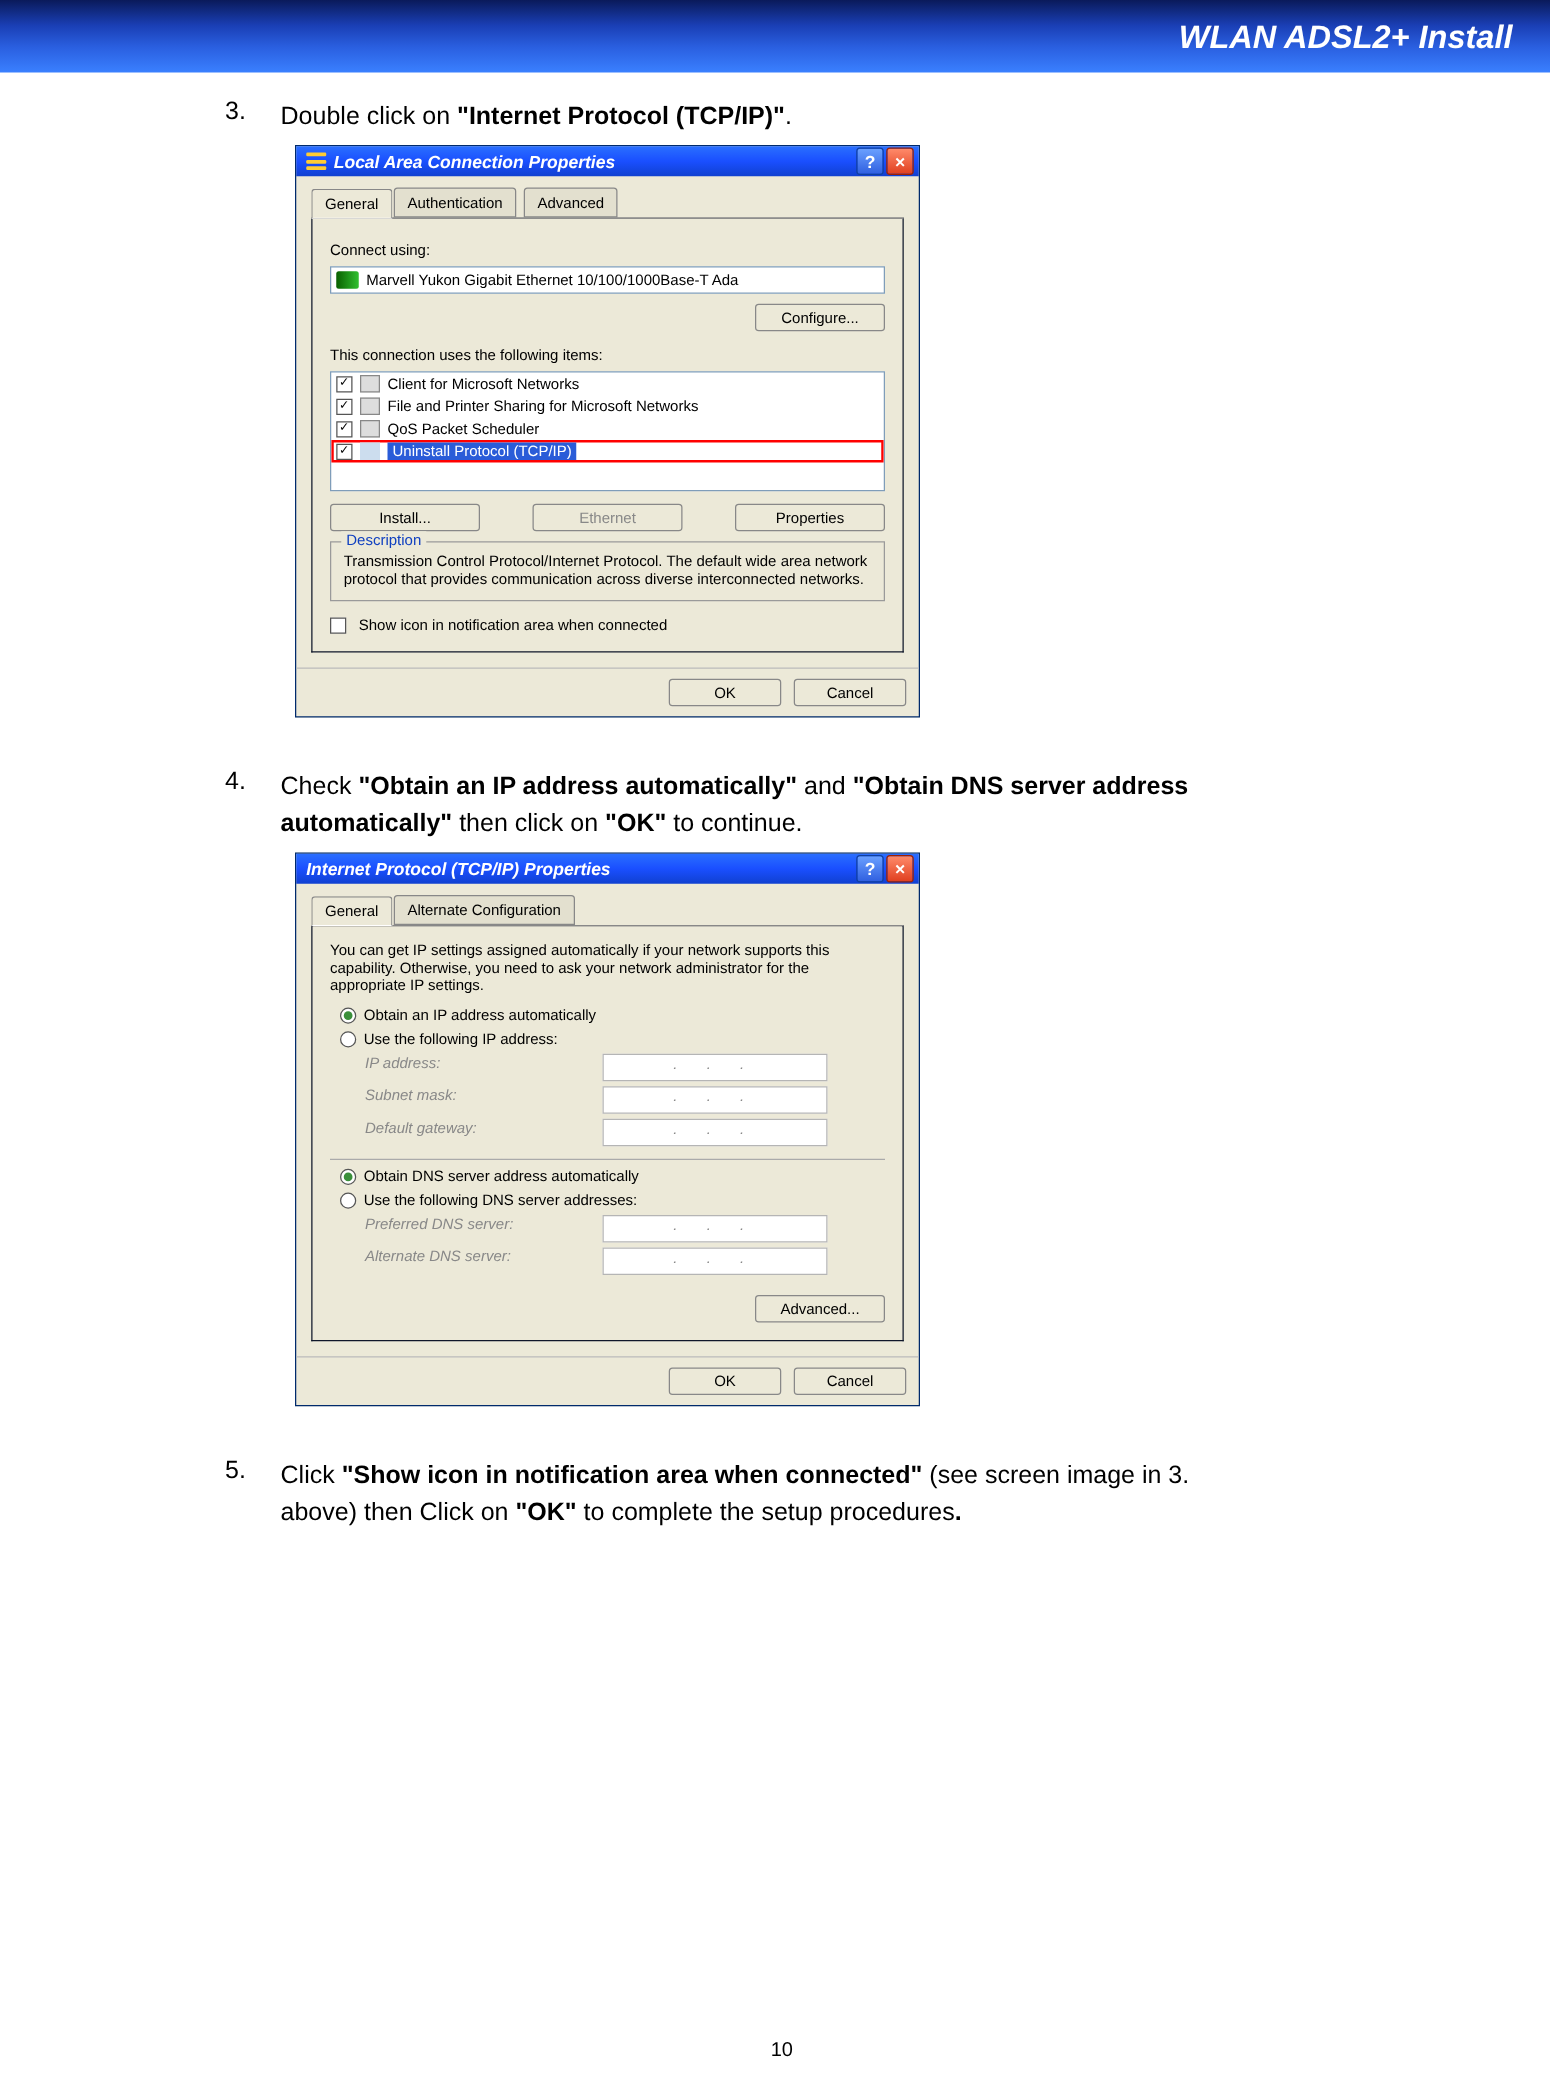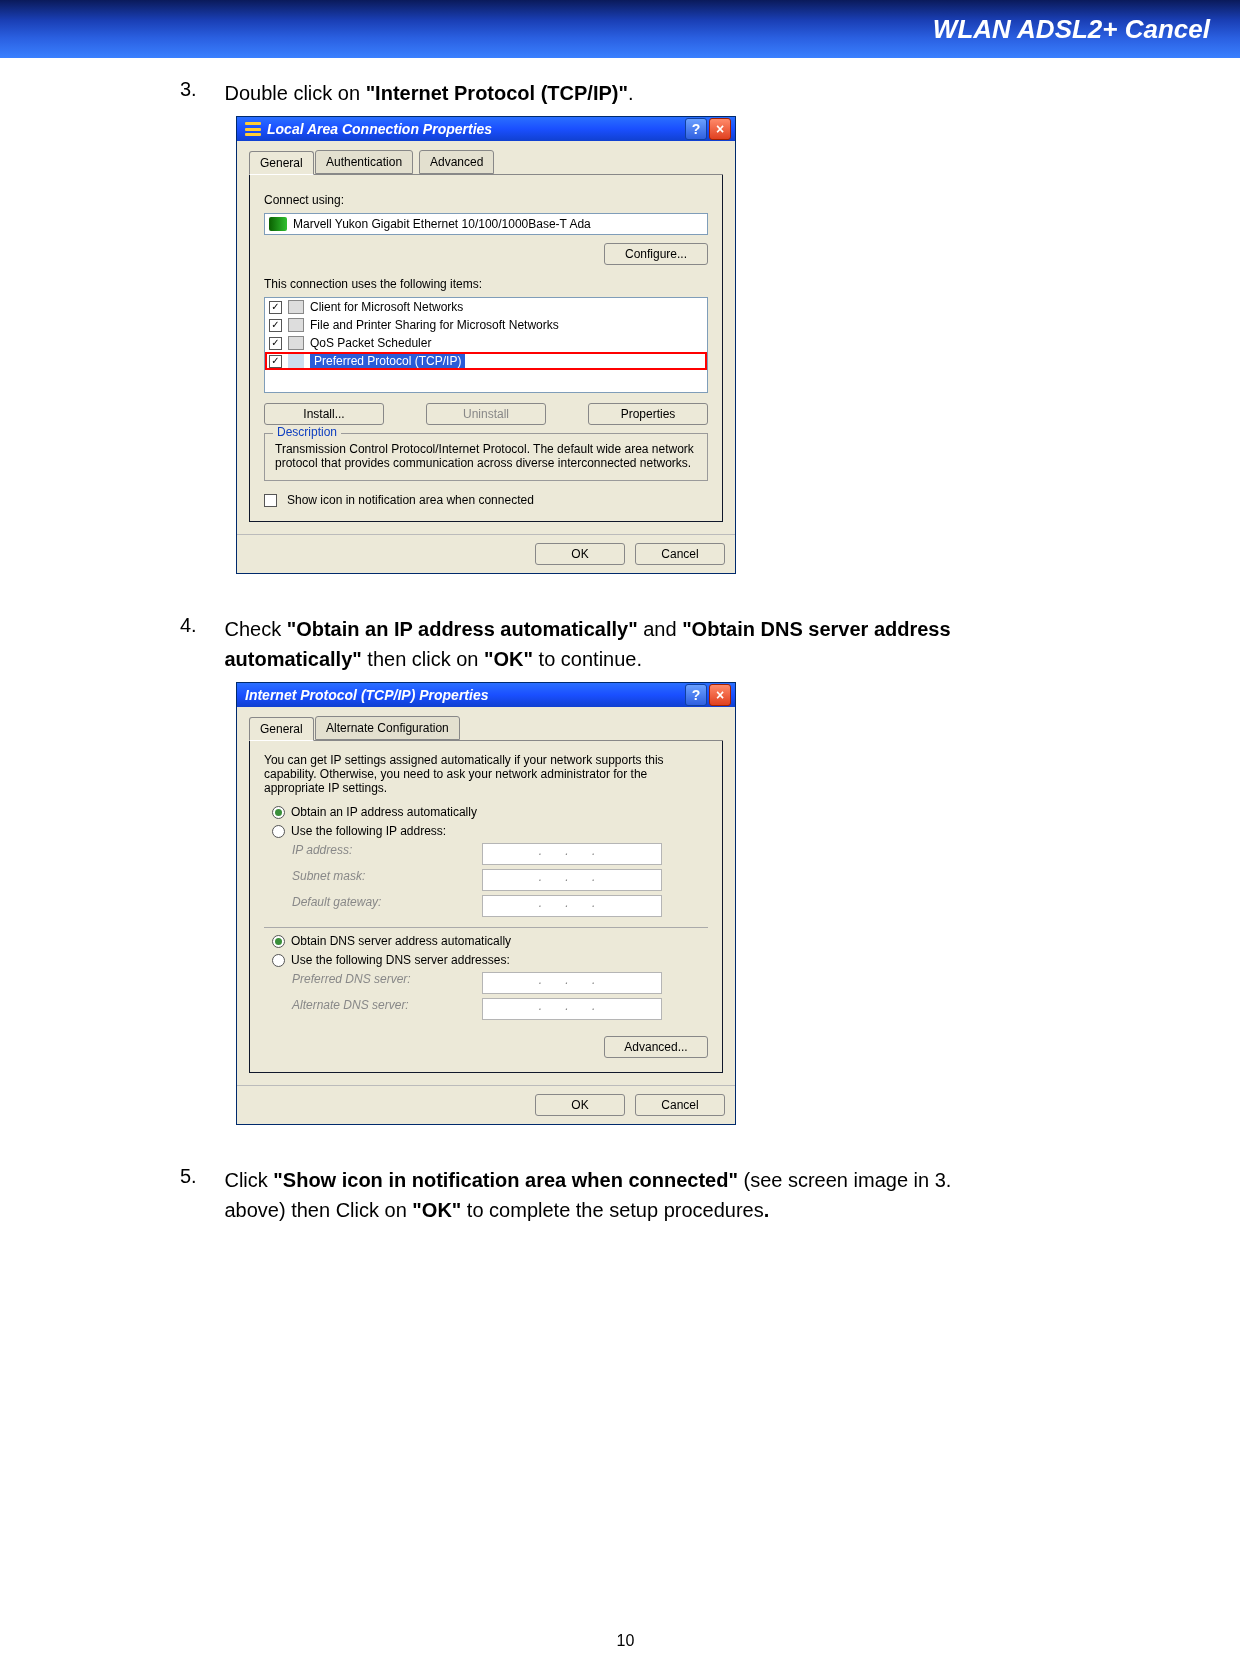--- a/index.html
+++ b/index.html
@@ -79,21 +79,21 @@
   .ip-line{ display:flex;align-items:flex-start;margin:4px 0;font-style:italic;}
   .ip-line .k{ width:190px;color:#888;font-size:12px;}
   .ip-input{ width:180px;height:22px;border:1px solid #b5b5b5;background:#fff;color:#888;text-align:center;letter-spacing:10px;font-size:12px;}
   .sep{ border-top:1px solid #aaa; margin:10px 0 6px 0;}
   .page-num{ position:absolute; bottom:20px; left:0; width:100%; text-align:center; font-size:16px;padding-left:11px;}
 </style>
 </head>
 <body>
 
 <div class="header-band">
-  <span>WLAN ADSL2+ Cancel</span>
+  <span>WLAN ADSL2+ Install</span>
 </div>
 
 <div class="content">
 
   <div class="step">
     <span class="step-num">3.</span>
     <span class="step-text">
       <span>Double click on </span><b>"Internet Protocol (TCP/IP)"</b><span>.</span>
     </span>
     <div class="dialog-wrap">
@@ -140,26 +140,26 @@
                   <span>File and Printer Sharing for Microsoft Networks</span>
                 </div>
               <div class="li-row">
                   <span class="cb">✓</span>
                   <span class="net-icon"></span>
                   <span>QoS Packet Scheduler</span>
                 </div>
               <div class="li-row hl">
                   <span class="cb">✓</span>
                   <span class="tcp-icon"></span>
-                  <span class="sel">Preferred Protocol (TCP/IP)</span>
+                  <span class="sel">Uninstall Protocol (TCP/IP)</span>
                 </div>
             </div>
             <div class="btn-row3">
               <div class="btn wider">Install...</div>
-              <div class="btn wider disabled">Uninstall</div>
+              <div class="btn wider disabled">Ethernet</div>
               <div class="btn wider">Properties</div>
             </div>
             <div class="fieldset">
               <span class="legend">Description</span>
               <div style="font-size:12px">Transmission Control Protocol/Internet Protocol. The default wide area network protocol that provides communication across diverse interconnected networks.</div>
             </div>
             <div class="check-row">
               <span class="cb"></span>
               <span>Show icon in notification area when connected</span>
             </div>

